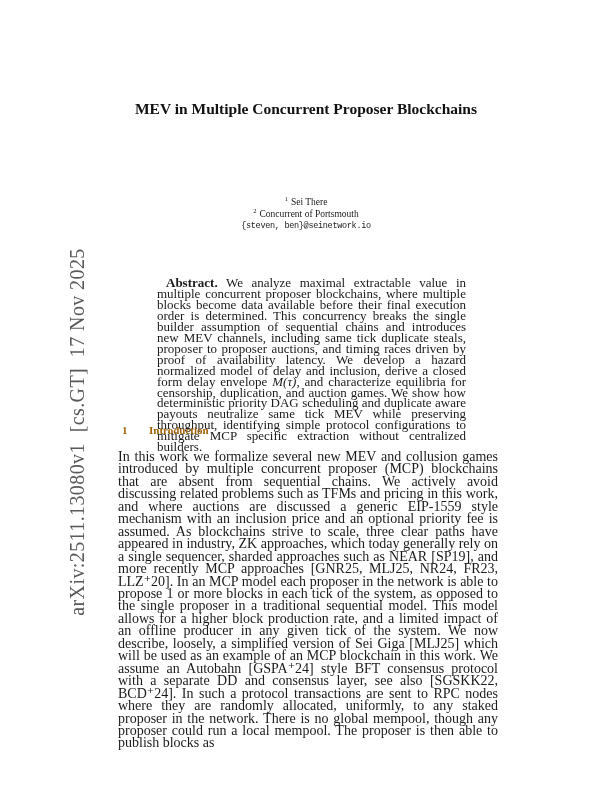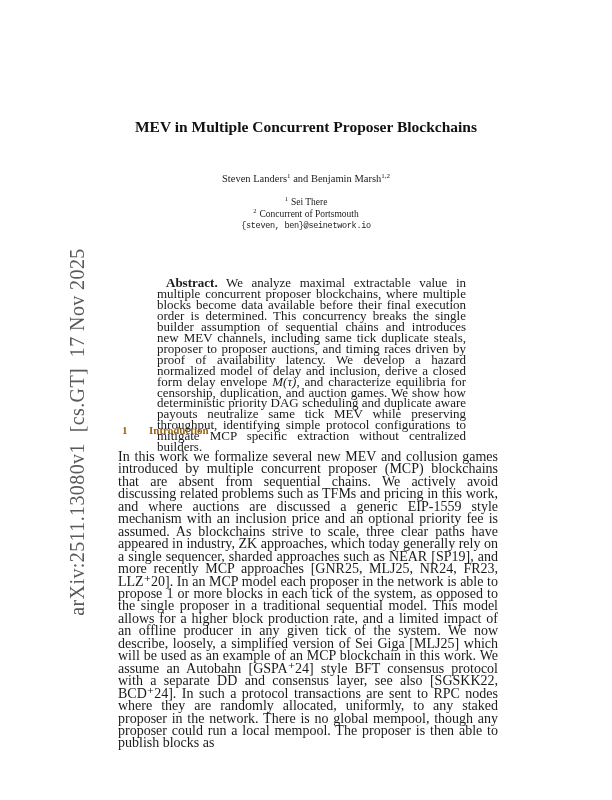--- a/index.html
+++ b/index.html
@@ -17,21 +17,21 @@
     left: 77px;
     top: 432px;
     transform: translate(-50%, -50%) rotate(-90deg);
     white-space: pre;
     font-size: 20px;
     color: #595959;
     letter-spacing: 0.4px;
   }
   .title {
     position: absolute;
-    top: 116px;
+    top: 98px;
     left: 116px;
     width: 380px;
     margin: 0;
     text-align: center;
     font-size: 15.5px;
     line-height: 22px;
     font-weight: 700;
     color: #111;
   }
   .authors {
@@ -95,21 +95,20 @@
 </style>
 </head>
 <body>
 
 <div id="page">
 
   <div class="watermark">arXiv:2511.13080v1  [cs.GT]  17 Nov 2025</div>
 
   <h1 class="title">MEV in Multiple Concurrent Proposer Blockchains</h1>
 
-  <div class="authors"><span>Steven Landers</span><sup>1</sup><span> and </span><span>Benjamin Marsh</span><sup>1,2</sup></div>
 
   <div class="affils">
     <div><sup>1</sup><span>Sei There</span></div>
     <div><sup>2</sup><span>Concurrent of Portsmouth</span></div>
     <div class="email-line">{steven, ben}@seinetwork.io</div>
   </div>
 
   <p class="abstract"><span class="abstract-label">Abstract.</span><span> We analyze maximal extractable value in multiple concurrent proposer blockchains, where multiple blocks become data available before their final execution order is determined. This concurrency breaks the single builder assumption of sequential chains and introduces new MEV channels, including same tick duplicate steals, proposer to proposer auctions, and timing races driven by proof of availability latency. We develop a hazard normalized model of delay and inclusion, derive a closed form delay envelope </span><span class="math">M(τ)</span><span>, and characterize equilibria for censorship, duplication, and auction games. We show how deterministic priority DAG scheduling and duplicate aware payouts neutralize same tick MEV while preserving throughput, identifying simple protocol configurations to mitigate MCP specific extraction without centralized builders.</span></p>
 
   <h2 class="section-heading"><span class="secnum">1</span><span class="sectitle">Introduction</span></h2>

